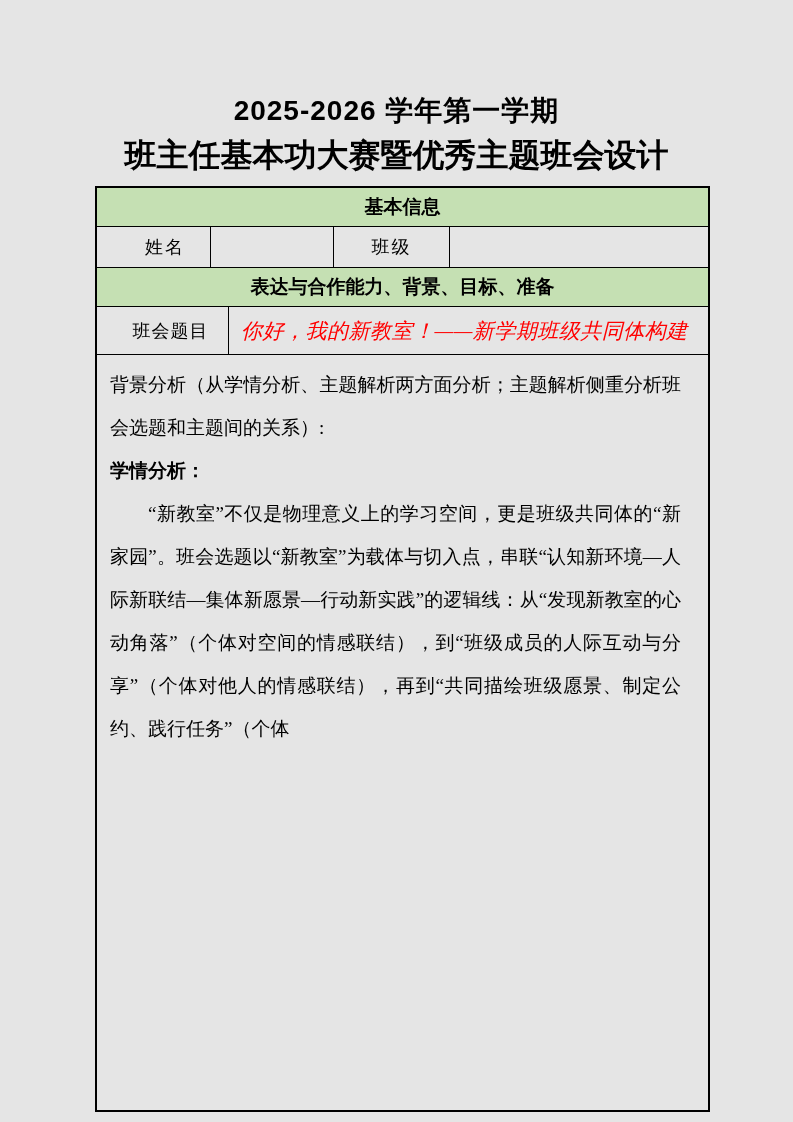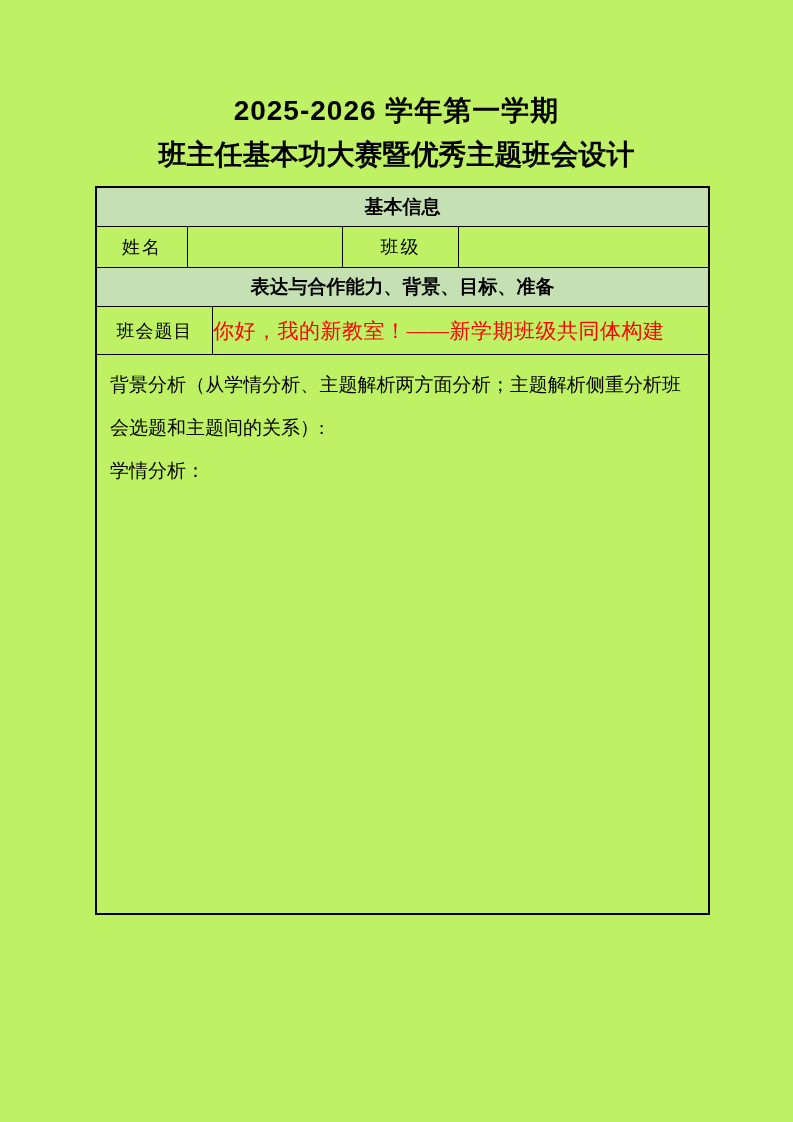--- a/index.html
+++ b/index.html
@@ -1,37 +1,37 @@
 <!DOCTYPE html>
 <html><head>
 <meta charset="utf-8">
 <style>
   html,body { margin:0; padding:0; background:#888; }
   .page {
     position:relative;
     width:793px; height:1122px;
     margin:0 auto;
-    background:#bef264;
+    background:#e5e5e5;
     font-family:"Liberation Serif", serif;
     color:#000;
     overflow:hidden;
   }
   .doc-title {
     position:absolute; left:0; width:793px;
     text-align:center;
     font-family:"Liberation Sans", sans-serif;
     font-weight:bold;
     margin:0;
   }
   .doc-title.line1 { top:94px; font-size:28px; line-height:34px; letter-spacing:1px; }
-  .doc-title.line2 { top:134px; font-size:28px; line-height:42px; }
+  .doc-title.line2 { top:134px; font-size:32px; line-height:42px; }
 
   .doc-table {
     position:absolute; left:95px; top:186px;
-    width:615px; height:729px;
+    width:615px; height:926px;
     border:2px solid #000;
     box-sizing:border-box;
     display:flex; flex-direction:column;
   }
   .t-row { display:flex; flex-direction:row; box-sizing:border-box; }
   .t-row + .t-row { border-top:1px solid #000; }
   .cell {
     box-sizing:border-box;
     display:flex; align-items:center;
     overflow:hidden;
@@ -40,47 +40,48 @@
 
   .sec-header {
     height:38px;
     background:#C5E0B3;
     justify-content:center;
     font-family:"Liberation Sans", sans-serif;
     font-weight:bold;
     font-size:19px;
     width:100%;
   }
-  .row-info { height:41px; }
+  .row-info { height:41px;padding-left:23px; }
   .lbl-cell { width:90px; justify-content:center; font-size:18px; letter-spacing:2px; }
-  .lbl-cell.c3 { width:116px;margin-left:32px; }
+  .lbl-cell.c3 { width:116px; }
   .val-cell { width:123px; }
   .val-cell.c4 { flex:1; }
 
   .row-topic { height:48px; }
-  .topic-lbl { width:115px; justify-content:center; font-size:18px; letter-spacing:1px; }
+  .topic-lbl { width:115px; justify-content:center; font-size:18px; letter-spacing:1px;margin-left:16px; }
   .topic-val {
     flex:1;
-    padding-left:0;
+    padding-left:12px;
     font-size:21px;
     color:#ff0000;
     letter-spacing:0.5px;
+    font-style:italic;
   }
 
   .big-cell {
     flex:1;
     box-sizing:border-box;
     padding:8px 27px 0 13px;
     font-size:19px;
     line-height:43px;
     text-align:justify;
     overflow:hidden;
   }
   .big-cell p { margin:0; }
-  .sub-hd { font-weight:normal; }
+  .sub-hd { font-weight:bold; }
   .indent { text-indent:2em; }
 </style>
 </head>
 <body>
 
 <div class="page">
 
   <h1 class="doc-title line1">2025-2026 学年第一学期</h1>
   <h1 class="doc-title line2">班主任基本功大赛暨优秀主题班会设计</h1>
 
@@ -104,18 +105,19 @@
 
     <div class="t-row row-topic">
       <div class="cell topic-lbl">班会题目</div>
       <div class="cell topic-val">你好，我的新教室！——新学期班级共同体构建</div>
     </div>
 
     <div class="t-row" style="flex:1;">
       <div class="cell big-cell" style="display:block;">
         <p>背景分析（从学情分析、主题解析两方面分析；主题解析侧重分析班会选题和主题间的关系）:</p>
         <p class="sub-hd">学情分析：</p>
+        <p class="indent">“新教室”不仅是物理意义上的学习空间，更是班级共同体的“新家园”。班会选题以“新教室”为载体与切入点，串联“认知新环境—人际新联结—集体新愿景—行动新实践”的逻辑线：从“发现新教室的心动角落”（个体对空间的情感联结），到“班级成员的人际互动与分享”（个体对他人的情感联结），再到“共同描绘班级愿景、制定公约、践行任务”（个体</p>
       </div>
     </div>
 
   </div>
 
 </div>
 
 </body></html>

